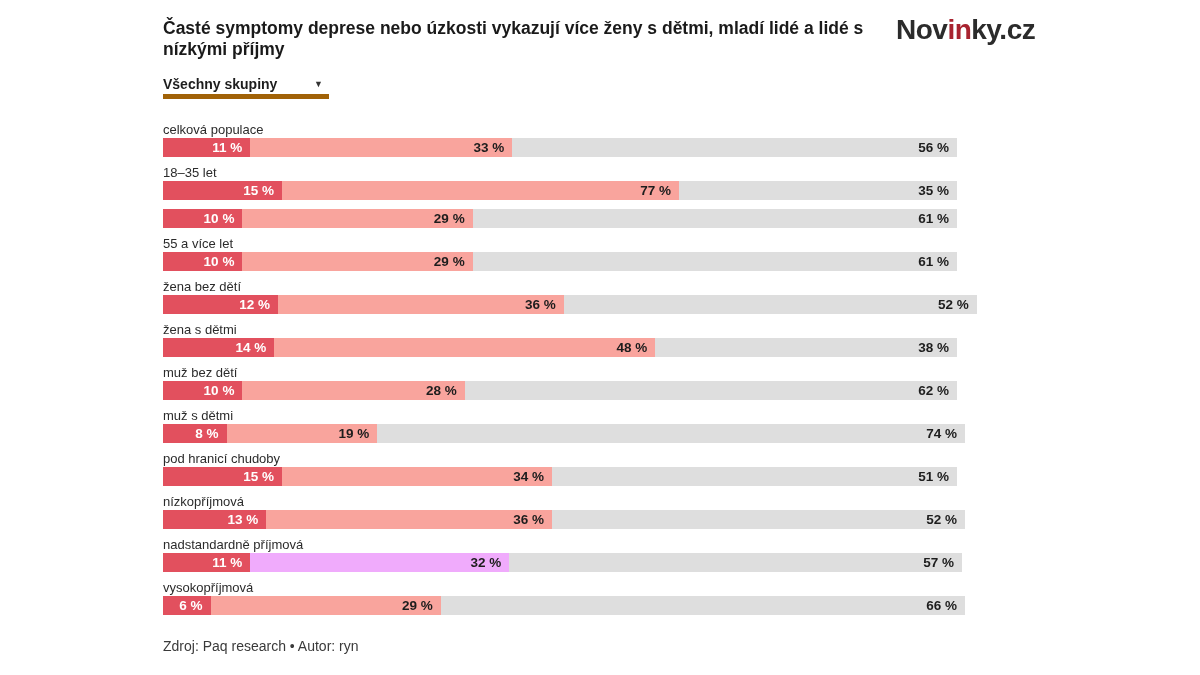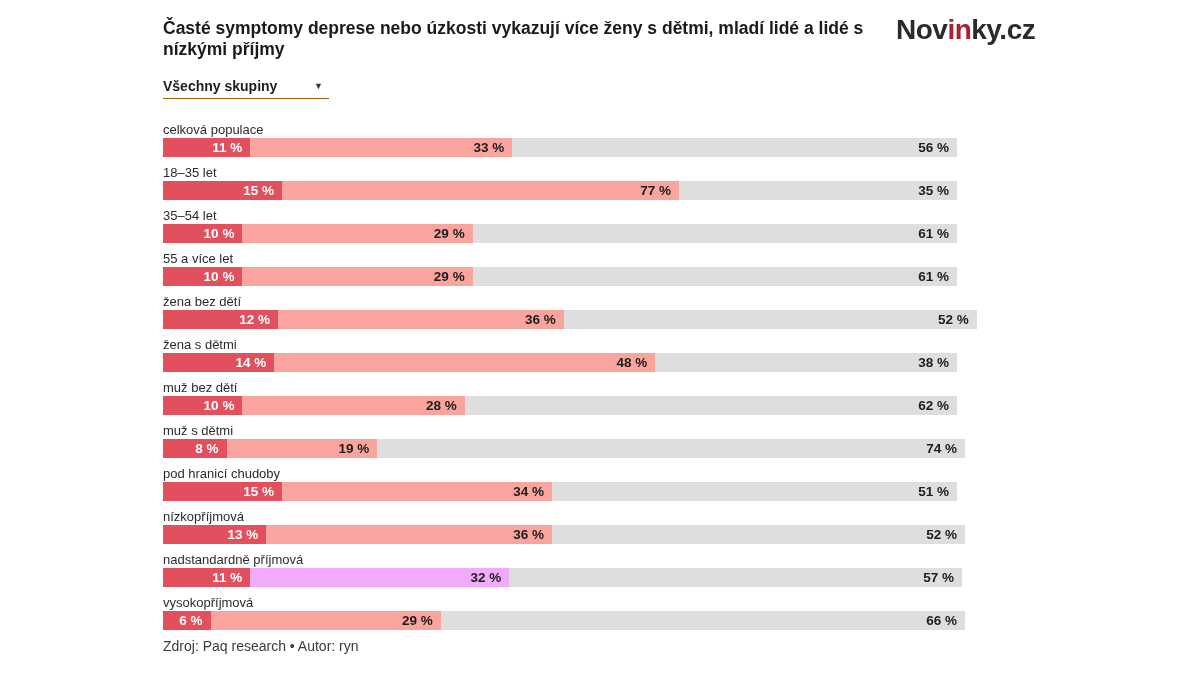--- a/index.html
+++ b/index.html
@@ -35,21 +35,21 @@
   .logo .accent { color: #a8232f; }
 
   .filter {
     position: absolute;
     left: 163px; top: 73px;
     width: 166px;
     height: 26px;
     display: flex;
     align-items: center;
     justify-content: space-between;
-    border-bottom: 1px solid #a16207;
+    border-bottom: 5px solid #a16207;
     cursor: pointer;
   }
   .filter-label {
     font-size: 14px;
     font-weight: 700;
     color: #1d1d1d;
   }
   .filter-caret {
     font-size: 9px;
     color: #333;
@@ -134,21 +134,20 @@
           </div>
           <div class="seg" style="width: 397px; background: rgb(249, 164, 157);">
             <span class="seg-label">77 %</span>
           </div>
           <div class="seg" style="width: 277.9px; background: rgb(222, 222, 222);">
             <span class="seg-label">35 %</span>
           </div>
         </div>
       </div>
       <div class="row">
-        <div class="row-label">35–54 let</div>
         <div class="bar">
           <div class="seg" style="width: 79.4px; background: rgb(226, 80, 94);">
             <span class="seg-label light">10 %</span>
           </div>
           <div class="seg" style="width: 230.26px; background: rgb(249, 164, 157);">
             <span class="seg-label">29 %</span>
           </div>
           <div class="seg" style="width: 484.34px; background: rgb(222, 222, 222);">
             <span class="seg-label">61 %</span>
           </div>

